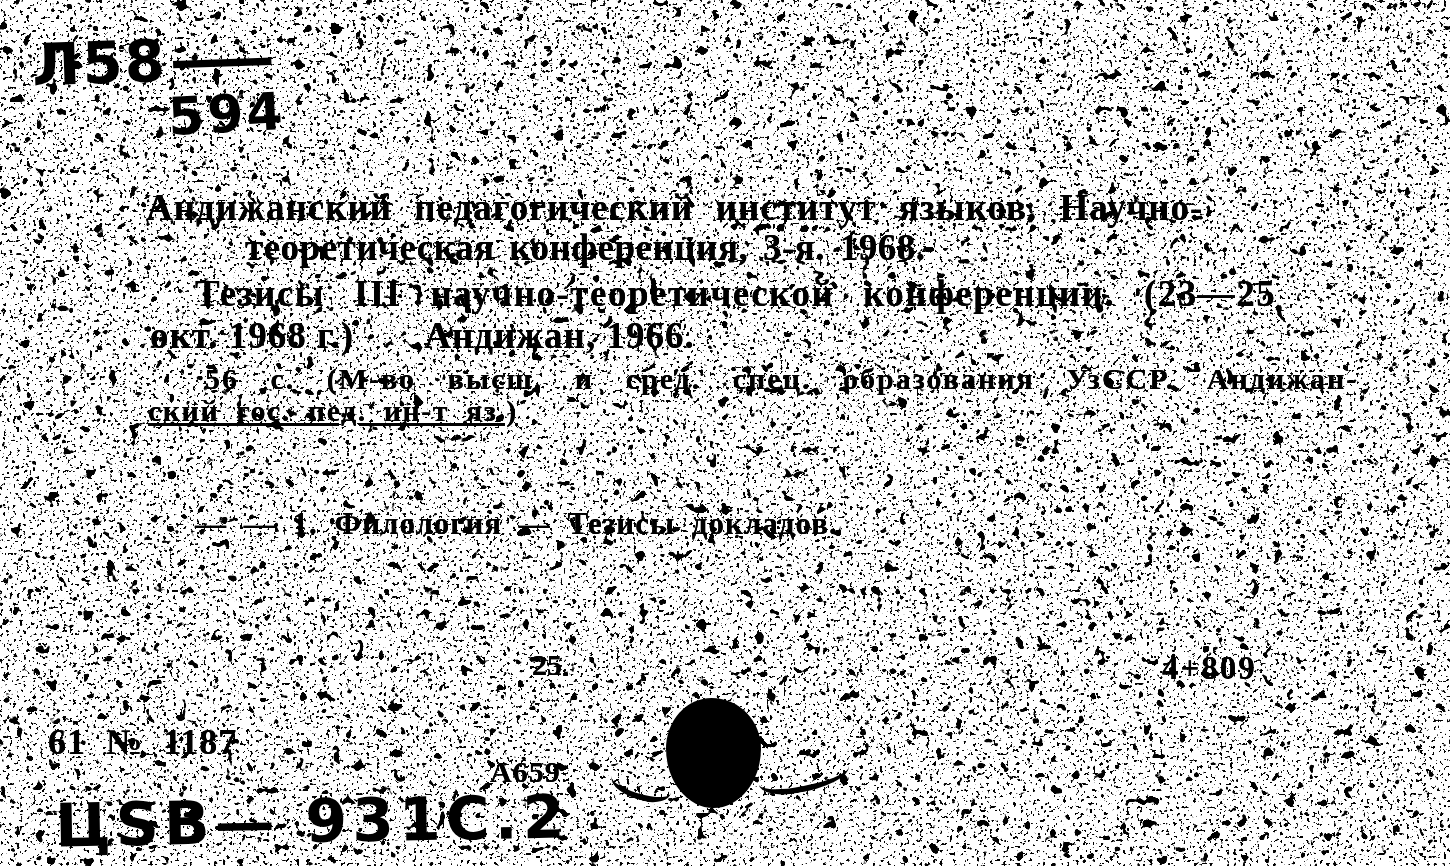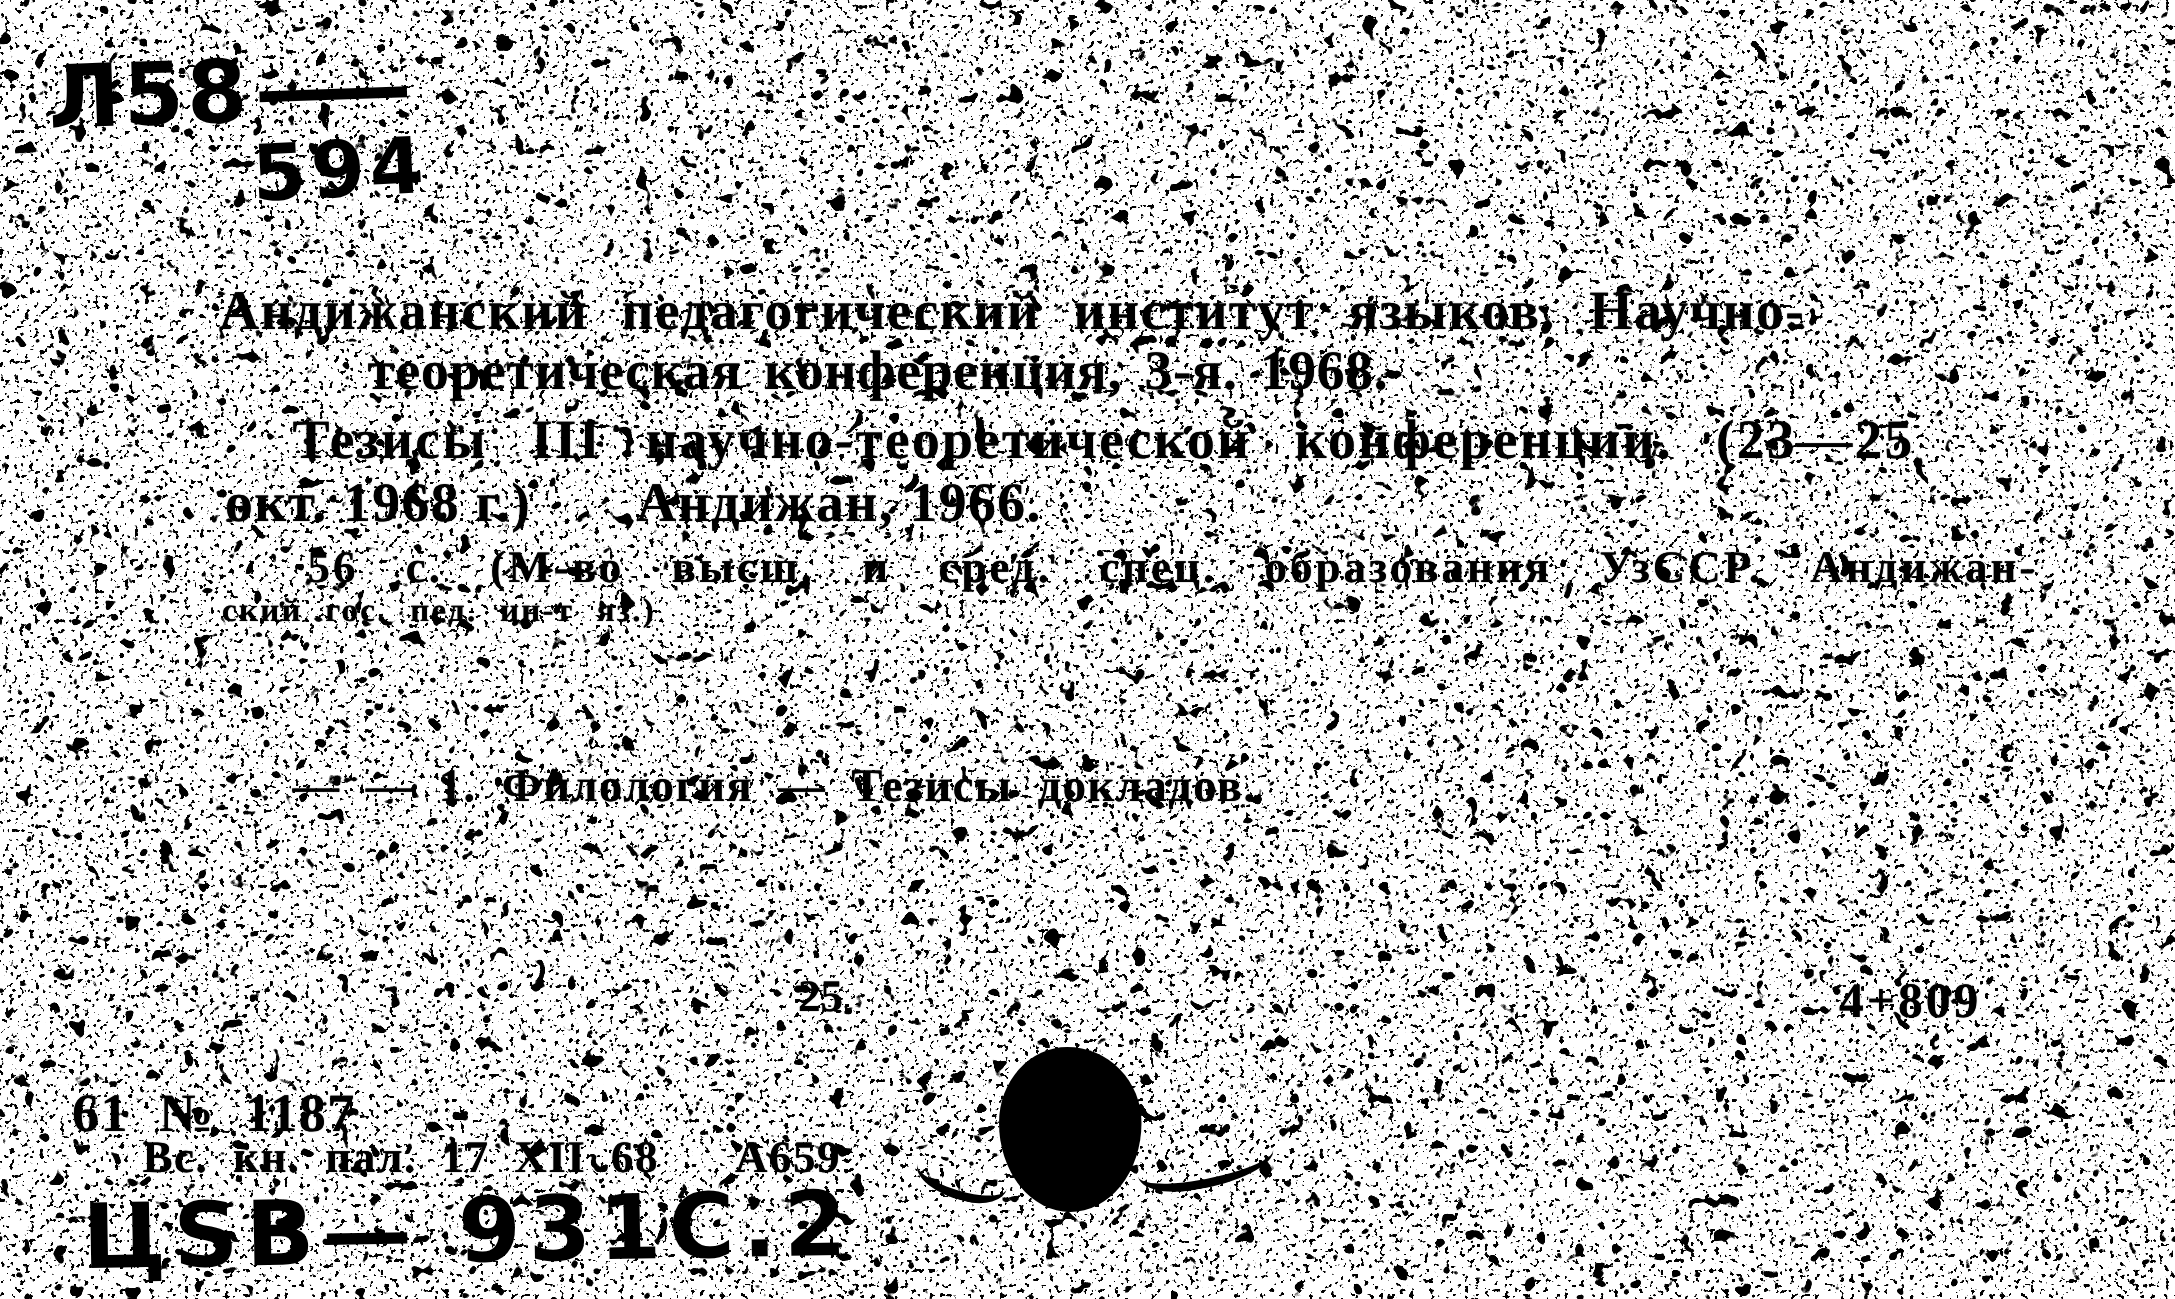--- a/index.html
+++ b/index.html
@@ -37,25 +37,25 @@
   .hw-top-1 { left: 32px;  top: 28px;  font-size: 58px; transform: rotate(-2deg); letter-spacing: 2px; }
   .hw-top-dash { display: inline-block; transform: scaleX(1.9); transform-origin: left center; }
   .hw-top-2 { left: 168px; top: 84px;  font-size: 52px; transform: rotate(-3deg); letter-spacing: 3px; }
   
   .l1 { left: 146px; top: 186px; font-size: 37px; word-spacing: 12px; letter-spacing: 1px; }
   .l2 { left: 245px; top: 226px; font-size: 37px; word-spacing: 5px;  letter-spacing: 0.5px; }
   .l3 { left: 195px; top: 272px; font-size: 37px; word-spacing: 18px; letter-spacing: 1.5px; }
   .l4 { left: 150px; top: 314px; font-size: 37px; letter-spacing: 1px; }
   .l4-gap { display: inline-block; width: 70px; }
   .l5 { left: 185px; top: 362px; font-size: 30px; word-spacing: 22px; letter-spacing: 2px; margin-left: 20px; }
-  .l6 { left: 148px; top: 394px; font-size: 22px; word-spacing: 8px;  letter-spacing: 1.5px; }
+  .l6 { left: 148px; top: 394px; font-size: 30px; word-spacing: 8px;  letter-spacing: 1.5px; text-decoration: underline; }
   .l7 { left: 195px; top: 430px; font-size: 31px; word-spacing: 5px;  letter-spacing: 1px; }
   .tracing { left: 195px; top: 506px; font-size: 31px; word-spacing: 8px; letter-spacing: 1px; }
   
-  .classif { left: 1226px; top: 650px; font-size: 33px; letter-spacing: 2px; }
+  .classif { left: 1162px; top: 650px; font-size: 33px; letter-spacing: 2px; }
   
   .r1-left  { left: 100px; top: 688px; font-size: 30px; word-spacing: 5px; letter-spacing: 1px; }
   .r1-right { left: 532px; top: 648px; font-size: 30px; }
   .r2       { left: 48px;  top: 721px; font-size: 36px; word-spacing: 10px; letter-spacing: 1px; }
   .r3-left  { left: 95px;  top: 755px; font-size: 30px; word-spacing: 8px; letter-spacing: 1px; }
   .r3-right { left: 490px; top: 755px; font-size: 30px; letter-spacing: 1px; }
   
   .hw-bottom { left: 55px; top: 786px; font-size: 60px; letter-spacing: 5px; transform: rotate(-1deg); }
   
   .hole-dot {
@@ -106,21 +106,20 @@
 
   <div class="txt print l5">56 с. (М-во высш. и сред. спец. образования УзССР. Андижан-</div>
   <div class="txt print l6">ский гос. пед. ин-т яз.)</div>
 
   <div class="txt print tracing">— — 1. Филология — Тезисы докладов.</div>
 
   <div class="txt print classif">4+809</div>
 
   <div class="txt print r1-right">25</div>
   <div class="txt print r2">61 № 1187</div>
-  <div class="txt print r3-left">Вс. кн. пал. 17 XII 68</div>
   <div class="txt print r3-right">А659</div>
 
   <div class="txt hw hw-bottom">ЦSB— 931С.2</div>
 
   <div class="hole-dot"></div>
   <div class="smudge smudge-left"></div>
   <div class="smudge smudge-right"></div>
 
 </div>
 

